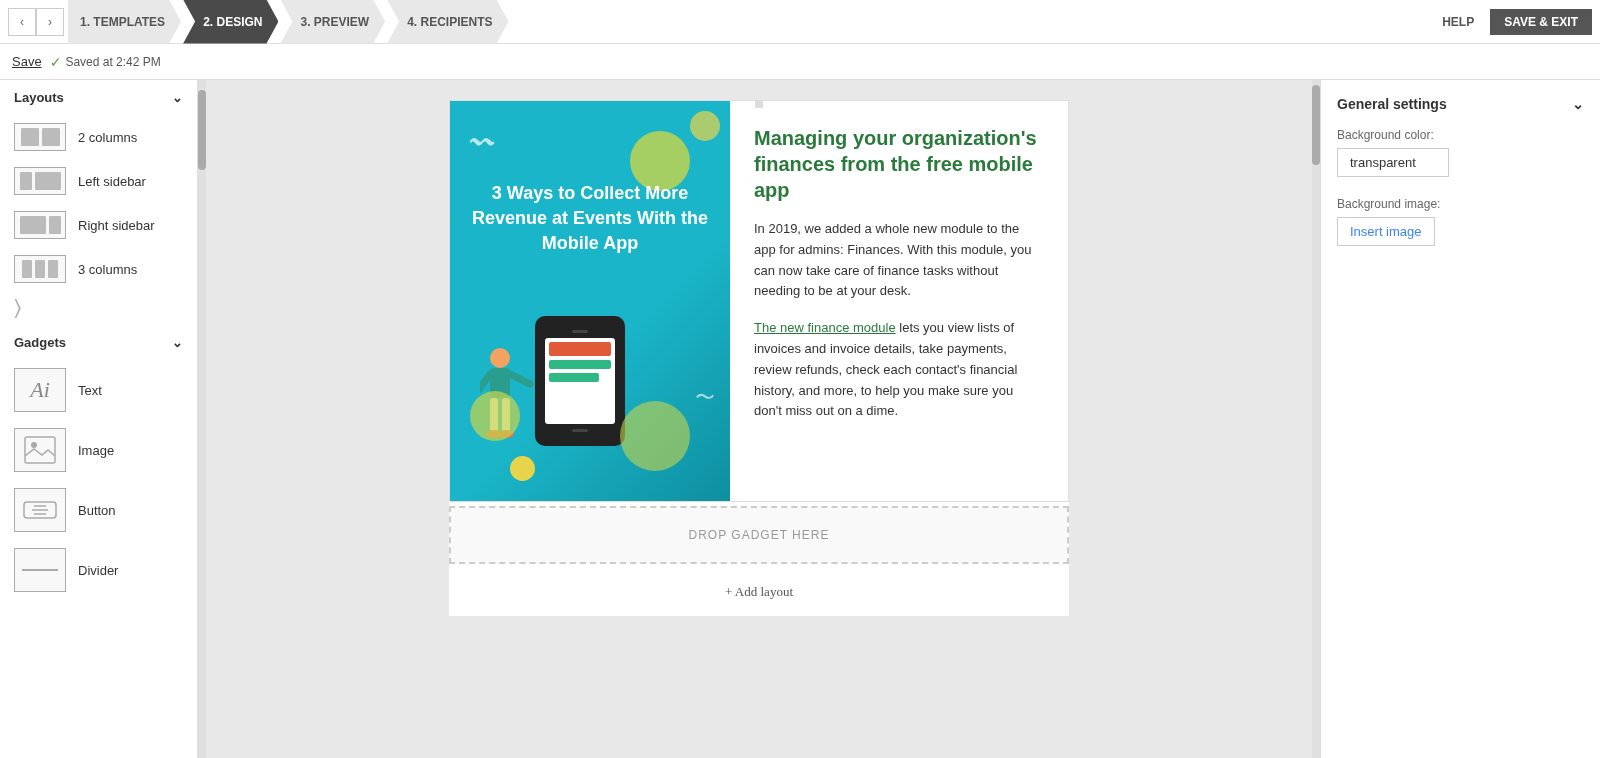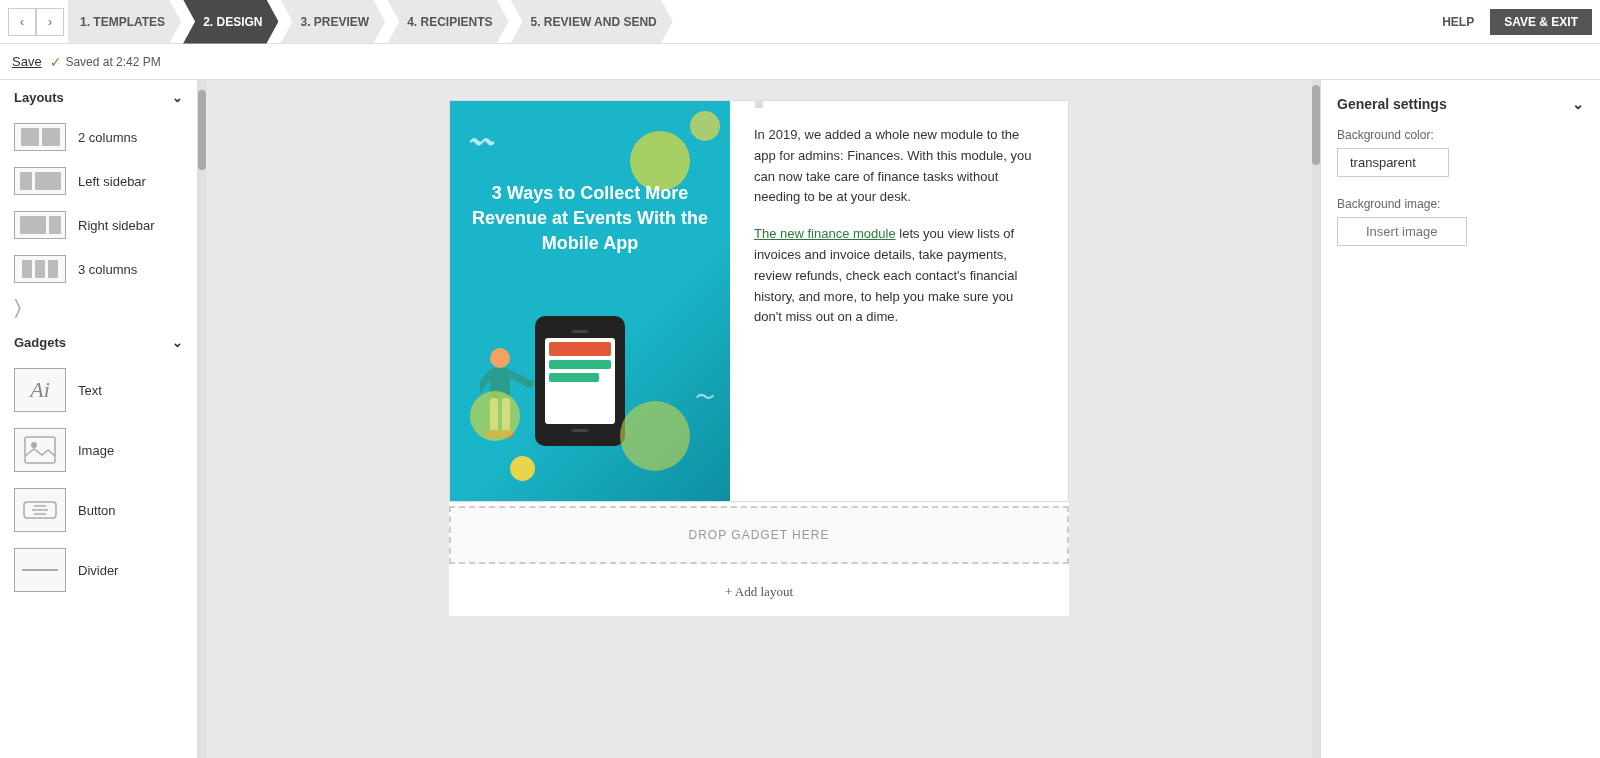--- a/index.html
+++ b/index.html
@@ -325,47 +325,44 @@
       color: #333;
       width: 112px;
       text-align: left;
     }
     .setting-group {
       margin-bottom: 20px;
     }
     .insert-image-btn {
       border: 1px solid #ccc;
       background: #fff;
-      padding: 6px 28px;
+      padding: 6px 12px;
       font-size: 13px;
       cursor: pointer;
-      color: #737373;
+      color: #3b82f6;
     }
   </style>
 </head>
 <body>
 
 <div class="top-nav">
   <button class="nav-arrow">‹</button>
   <button class="nav-arrow">›</button>
   <div class="nav-steps">
     <div class="nav-step">
       <span>1. TEMPLATES</span>
     </div>
     <div class="nav-step active">
       <span>2. DESIGN</span>
     </div>
     <div class="nav-step">
       <span>3. PREVIEW</span>
     </div>
     <div class="nav-step">
       <span>4. RECIPIENTS</span>
-    </div>
-    <div class="nav-step">
-      <span>5. REVIEW AND SEND</span>
     </div>
   </div>
   <div class="nav-right">
     <span class="help-btn">HELP</span>
     <button class="save-exit-btn">SAVE &amp; EXIT</button>
   </div>
 </div>
 
 <div class="toolbar">
   <span class="save-link">Save</span>
@@ -521,20 +518,21 @@
             </div>
           </div>
 
           <div class="deco-circle-3"></div>
           <div class="deco-circle-4"></div>
           <div class="deco-wave-2" style="bottom:90px;right:15px;color:rgba(255,255,255,0.6);">〜</div>
           <div class="deco-circle-5"></div>
         </div>
 
         <div class="content-text">
+          <div class="content-title">Managing your organization's finances from the free mobile app</div>
           <div class="content-body">In 2019, we added a whole new module to the app for admins: Finances. With this module, you can now take care of finance tasks without needing to be at your desk.</div>
           <div class="content-body">
             <span class="content-link">The new finance module</span><span> lets you view lists of invoices and invoice details, take payments, review refunds, check each contact's financial history, and more, to help you make sure you don't miss out on a dime.</span>
           </div>
         </div>
       </div>
 
       <div class="drop-zone">DROP GADGET HERE</div>
 
       <div class="add-layout">+ Add layout</div>

